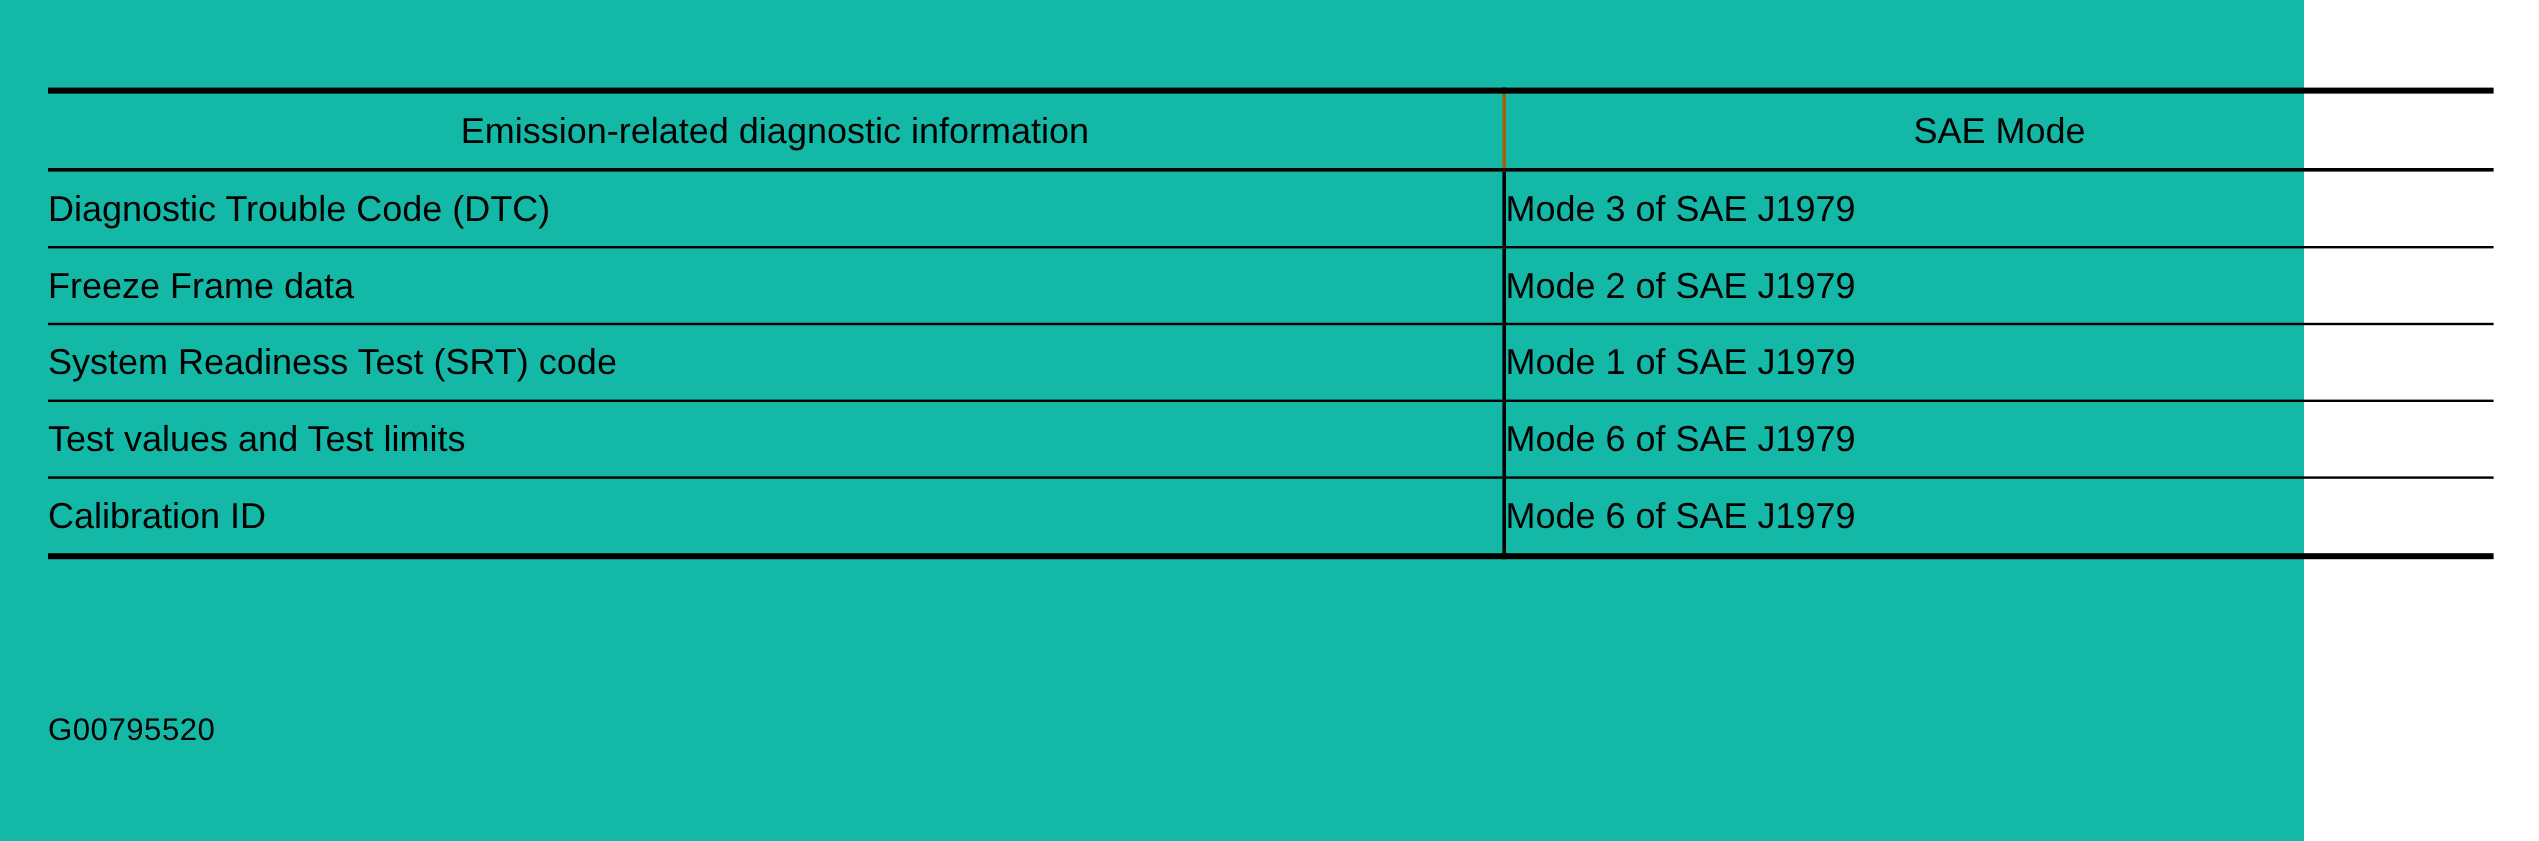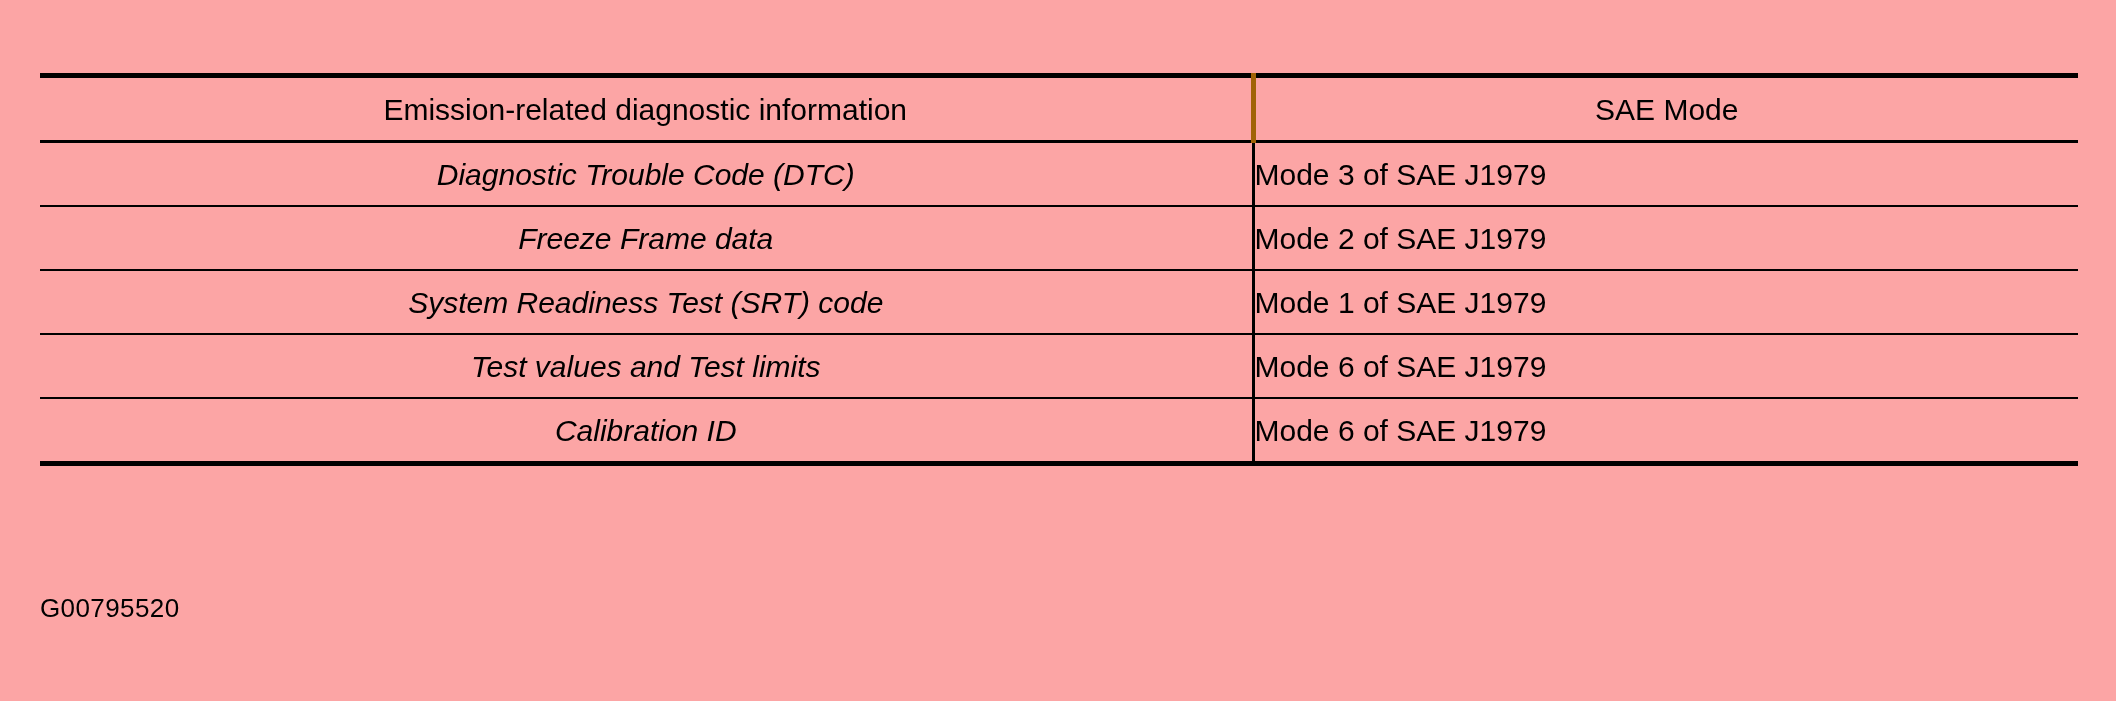--- a/index.html
+++ b/index.html
@@ -13,23 +13,23 @@
     font-family: "Liberation Sans", sans-serif;
     color: #000000;
     overflow: hidden;
     position: relative;
   }
 
   #page {
     position: absolute;
     left: 0;
     top: 0;
-    width: 2116px;
+    width: 1920px;
     height: 701px;
-    background: #fca5a5;
+    background: #14b8a6;
   }
 
   
   #spec-table {
     position: absolute;
     left: 40px;
     top: 73px;
     width: 2038px;
     border-collapse: collapse;
     table-layout: fixed;
@@ -55,36 +55,35 @@
   }
 
   
   .hdr-cell {
     text-align: center;
     border-bottom: 3px solid #000;
     font-size: 30px;
     height: 62px;
   }
   .hdr-cell.hdr-mode {
-    border-left: 5px solid #a16207;
+    border-left: 3px solid #a16207;
   }
 
   
   .body-row td {
     border-bottom: 2px solid #000;
     height: 62px;
   }
   .body-row:last-child td {
     border-bottom: none;
   }
 
   .cell-info {
-    text-align: center;
+    text-align: left;
     padding-left: 20px;
-    font-style: italic;
   }
   .cell-mode {
     text-align: left;
     padding-left: 21px;
     border-left: 3px solid #000;
   }
 
   
   #figure-caption {
     position: absolute;

